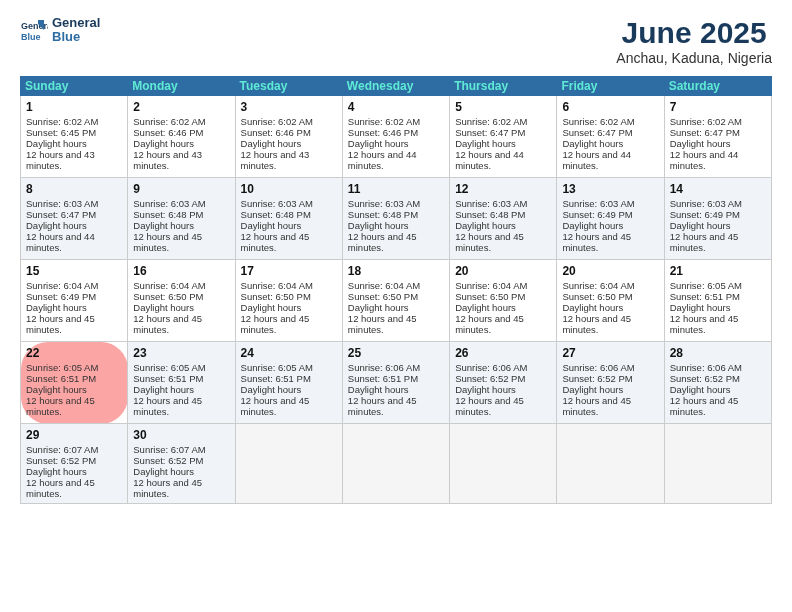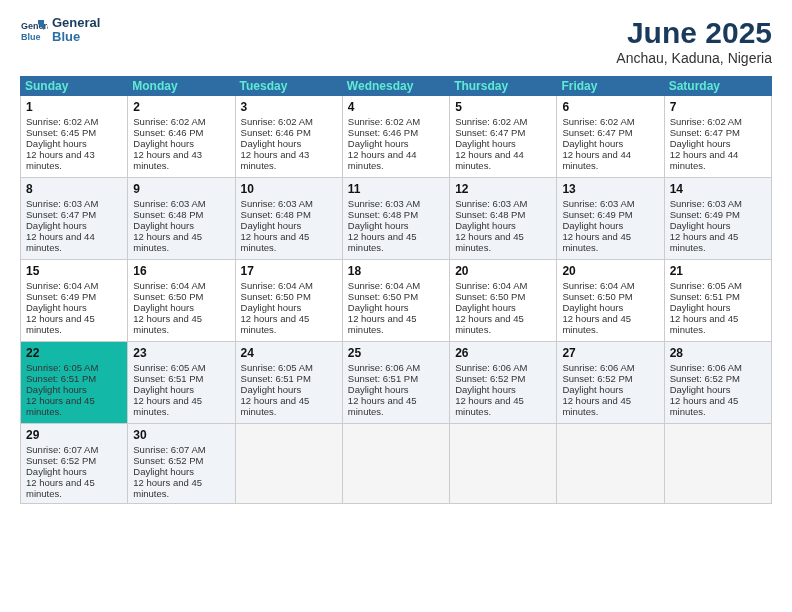--- a/index.html
+++ b/index.html
@@ -33,21 +33,21 @@
       font-size: 13px;
       font-weight: bold;
       color: #1a3a5c;
       line-height: 1.1;
     }
     .logo-icon {
       width: 28px;
       height: 28px;
     }
     .title-block {
-      text-align: right;
+      text-align: center;
     }
     .month-title {
       font-size: 30px;
       font-weight: bold;
       color: #1a3a5c;
     }
     .location-title {
       font-size: 14px;
       color: #333;
     }
@@ -274,21 +274,21 @@
       </td>
           <td style="background: rgb(255, 255, 255);">
         <span class="day-num">21</span>
         <span>Sunrise: 6:05 AM</span><br>
         <span>Sunset: 6:51 PM</span><br>
         <span>Daylight hours</span><br>
         <span>12 hours and 45 minutes.</span>
       </td>
         </tr>
         <tr>
-          <td style="background: #14b8a6;">
+          <td style="background: #fca5a5; border-radius: 27px;">
         <span class="day-num">22</span>
         <span>Sunrise: 6:05 AM</span><br>
         <span>Sunset: 6:51 PM</span><br>
         <span>Daylight hours</span><br>
         <span>12 hours and 45 minutes.</span>
       </td>
           <td style="background: rgb(240, 244, 248);">
         <span class="day-num">23</span>
         <span>Sunrise: 6:05 AM</span><br>
         <span>Sunset: 6:51 PM</span><br>

